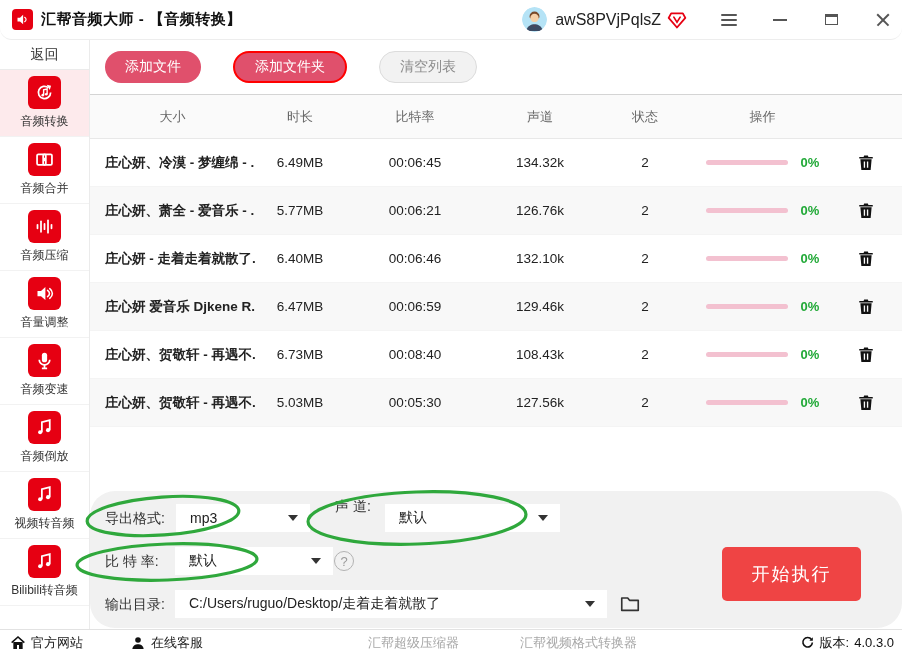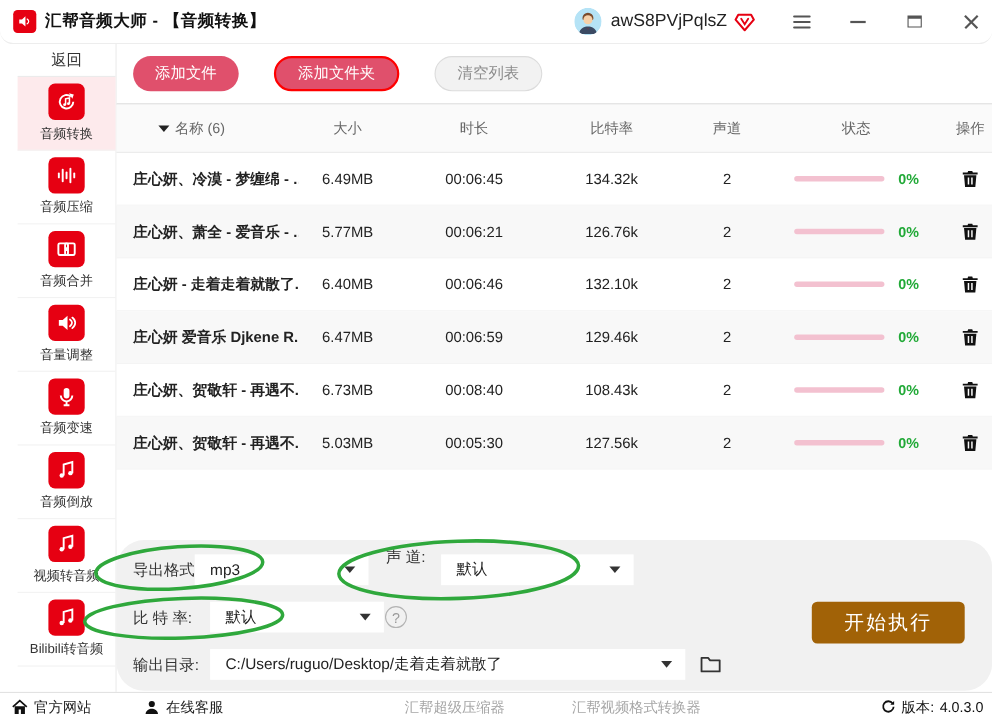--- a/index.html
+++ b/index.html
@@ -17,21 +17,21 @@
   .vipbadge { width:20px; height:20px; margin-right:34px; }
   .hamburger { width:16px; display:flex; flex-direction:column; gap:3px; margin-right:36px; cursor:pointer; }
   .hamburger span { height:2px; background:#555; border-radius:1px; }
   .win-min { width:14px; height:2px; background:#555; margin-right:38px; cursor:pointer; }
   .win-max { width:13px; height:11px; border:1px solid #555; border-top:3px solid #555; margin-right:38px; cursor:pointer; }
   .win-close { width:14px; height:14px; position:relative; cursor:pointer; margin-right:2px; }
   .win-close:before,.win-close:after { content:""; position:absolute; left:-1px; top:6px; width:16px; height:1.6px; background:#555; }
   .win-close:before { transform:rotate(45deg); } .win-close:after { transform:rotate(-45deg); }
 
   
-  .middle { flex:1 1 auto; display:flex; min-height:0;margin-left:16px; }
+  .middle { flex:1 1 auto; display:flex; min-height:0; }
   .sidebar { width:90px; flex:0 0 90px; border-right:1px solid #ebebeb; display:flex; flex-direction:column; }
   .main { flex:1 1 auto; display:flex; flex-direction:column; min-width:0; }
 
   
   .back { height:30px; flex:0 0 30px; display:flex; align-items:center; justify-content:center; font-size:14px; color:#333; border-bottom:1px solid #ebebeb; cursor:pointer; }
   .side-item { height:67px; flex:0 0 67px; display:flex; flex-direction:column; align-items:center; justify-content:center; gap:4px; border-bottom:1px solid #f2f2f2; cursor:pointer; }
   .side-item.active { background:#fdeaec; }
   .side-ic { width:33px; height:33px; background:#e60012; border-radius:6px; display:flex; align-items:center; justify-content:center; }
   .side-ic svg { width:21px; height:21px; }
   .side-label { font-size:12px; color:#333; white-space:nowrap; }
@@ -61,21 +61,21 @@
   .spacer { flex:0 0 64px; background:#fff; }
 
   
   .panel { flex:0 0 137px; background:#f1f1f1; position:relative;border-radius:25px; }
   .p-label { position:absolute; font-size:14px; color:#333; font-weight:500; line-height:28px; white-space:pre; }
   .p-select { position:absolute; height:28px; background:#fff; display:flex; align-items:center; cursor:pointer; }
   .p-select .val { padding-left:14px; font-size:14px; color:#222; font-weight:500; }
   .dd-arrow { position:absolute; right:12px; top:11px; width:0; height:0; border-left:5px solid transparent; border-right:5px solid transparent; border-top:6px solid #333; }
   .help { position:absolute; left:244px; top:60px; width:20px; height:20px; border:1.5px solid #b3b3b3; border-radius:50%; color:#9a9a9a; font-size:13px; display:flex; align-items:center; justify-content:center; cursor:pointer; }
   .folder-btn { position:absolute; left:526px; top:99px; width:28px; height:28px; background:none; border:none; cursor:pointer; display:flex; align-items:center; justify-content:center; }
-  .start-btn { position:absolute; left:632px; top:56px; width:139px; height:38px; background:#a16207; color:#fff; font-size:18px; border:none; border-radius:5px; cursor:pointer; font-family:inherit; letter-spacing:2px; }
+  .start-btn { position:absolute; left:632px; top:56px; width:139px; height:54px; background:#ef4444; color:#fff; font-size:18px; border:none; border-radius:5px; cursor:pointer; font-family:inherit; letter-spacing:2px; }
 
   
   .footer { height:26px; flex:0 0 26px; border-top:1px solid #e2e2e2; position:relative; font-size:13px; background:#fff; }
   .f-item { position:absolute; top:0; height:25px; display:flex; align-items:center; gap:5px; color:#222; cursor:pointer; font-weight:500; }
   .f-gray { color:#a6a6a6; font-weight:400; }
   .f-ver { position:absolute; right:8px; top:0; height:25px; display:flex; align-items:center; gap:5px; color:#111; font-weight:500; }
 
   
   .anno { position:absolute; left:0; top:0; width:902px; height:655px; pointer-events:none; z-index:50; }
 </style>
@@ -131,45 +131,45 @@
               <path d="M11 15V9l4-1v6" stroke="#fff" stroke-width="1.6" fill="none"></path>
               <circle cx="10" cy="15" r="1.5" fill="#fff"></circle>
               <circle cx="14" cy="14" r="1.5" fill="#fff"></circle>
             </svg>
         </span>
         <span class="side-label">音频转换</span>
       </div>
 
       <div class="side-item">
         <span class="side-ic">
+          <svg viewBox="0 0 24 24">
+              <rect x="3.5" y="6" width="10" height="12" rx="1.5" fill="none" stroke="#fff" stroke-width="2"></rect>
+              <rect x="10.5" y="6" width="10" height="12" rx="1.5" fill="none" stroke="#fff" stroke-width="2"></rect>
+              <path d="M12 10v4" stroke="#fff" stroke-width="2"></path>
+            </svg>
+        </span>
+        <span class="side-label">音频合并</span>
+      </div>
+
+      <div class="side-item">
+        <span class="side-ic">
           <svg viewBox="0 0 24 24" stroke="#fff" stroke-width="2" stroke-linecap="round">
               <path d="M4 10v4"></path>
               <path d="M8 6v12"></path>
               <path d="M12 9v6"></path>
               <path d="M16 5v14"></path>
               <path d="M20 10v4"></path>
             </svg>
         </span>
         <span class="side-label">音频压缩</span>
       </div>
 
       <div class="side-item">
         <span class="side-ic">
           <svg viewBox="0 0 24 24">
-              <rect x="3.5" y="6" width="10" height="12" rx="1.5" fill="none" stroke="#fff" stroke-width="2"></rect>
-              <rect x="10.5" y="6" width="10" height="12" rx="1.5" fill="none" stroke="#fff" stroke-width="2"></rect>
-              <path d="M12 10v4" stroke="#fff" stroke-width="2"></path>
-            </svg>
-        </span>
-        <span class="side-label">音频合并</span>
-      </div>
-
-      <div class="side-item">
-        <span class="side-ic">
-          <svg viewBox="0 0 24 24">
               <path d="M4 9v6h4l5 4.5V4.5L8 9H4z" fill="#fff"></path>
               <path d="M15.5 8.5c1.4 1 2.2 2.1 2.2 3.5s-.8 2.5-2.2 3.5" stroke="#fff" stroke-width="1.8" fill="none" stroke-linecap="round"></path>
               <path d="M18 6.5c2 1.5 3 3.3 3 5.5s-1 4-3 5.5" stroke="#fff" stroke-width="1.8" fill="none" stroke-linecap="round"></path>
             </svg>
         </span>
         <span class="side-label">音量调整</span>
       </div>
 
       <div class="side-item">
         <span class="side-ic">
@@ -217,21 +217,20 @@
     </div>
 
     <div class="main">
       <div class="toolbar">
         <button class="btn btn-rose">添加文件</button>
         <button class="btn btn-rose-border">添加文件夹</button>
         <button class="btn btn-gray">清空列表</button>
       </div>
 
       <div class="thead">
-        <div class="th-name"><span class="sort-caret"></span><span>名称 (6)</span></div>
         <div>大小</div>
         <div>时长</div>
         <div>比特率</div>
         <div>声道</div>
         <div>状态</div>
         <div>操作</div>
       </div>
 
       <div class="trow">
         <div class="td-name">庄心妍、冷漠 - 梦缠绵 - ...</div>
@@ -339,21 +338,21 @@
                 <path fill="#111" d="M9.5 2.5h5l.7 2H21v2.2H3V4.5h5.8zM4.5 7.8h15L18.2 22H5.8zM9 10.5v8.5h1.8v-8.5zm4.2 0v8.5H15v-8.5z"></path>
               </svg>
             </button>
           </div>
       </div>
 
       <div class="spacer"></div>
 
       <div class="panel">
         <span class="p-label" style="left:15px; top:13px;">导出格式:</span>
-        <div class="p-select" style="left:71px; top:13px; width:158px;">
+        <div class="p-select" style="left:86px; top:13px; width:134px;">
           <span class="val">mp3</span>
           <span class="dd-arrow"></span>
         </div>
         <span class="p-label" style="left:245px; top:1px;">声 道:</span>
         <div class="p-select" style="left:295px; top:13px; width:175px;">
           <span class="val">默认</span>
           <span class="dd-arrow"></span>
         </div>
 
         <span class="p-label" style="left:15px; top:56px;">比 特 率:</span>

